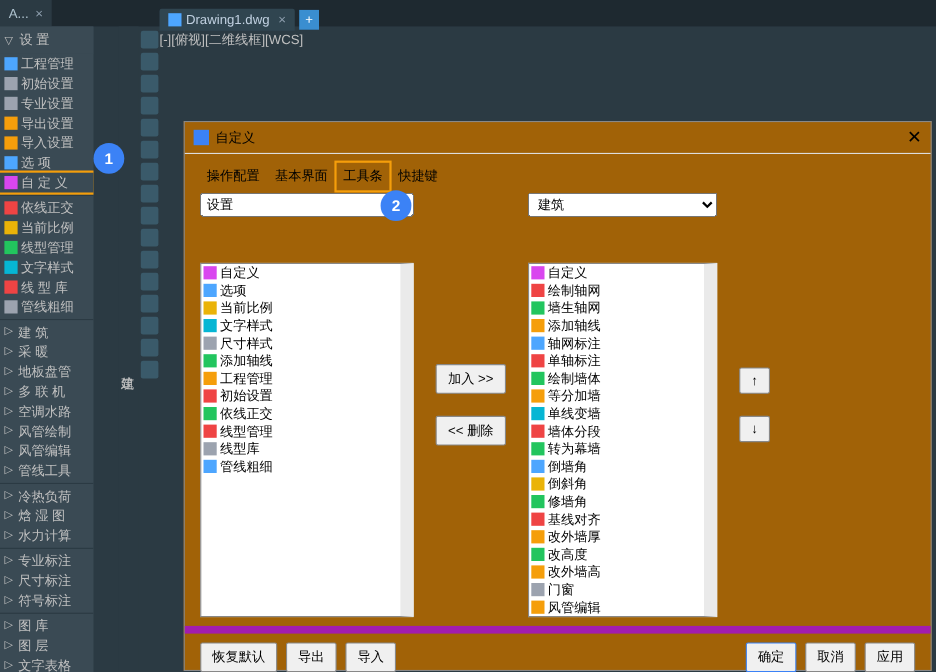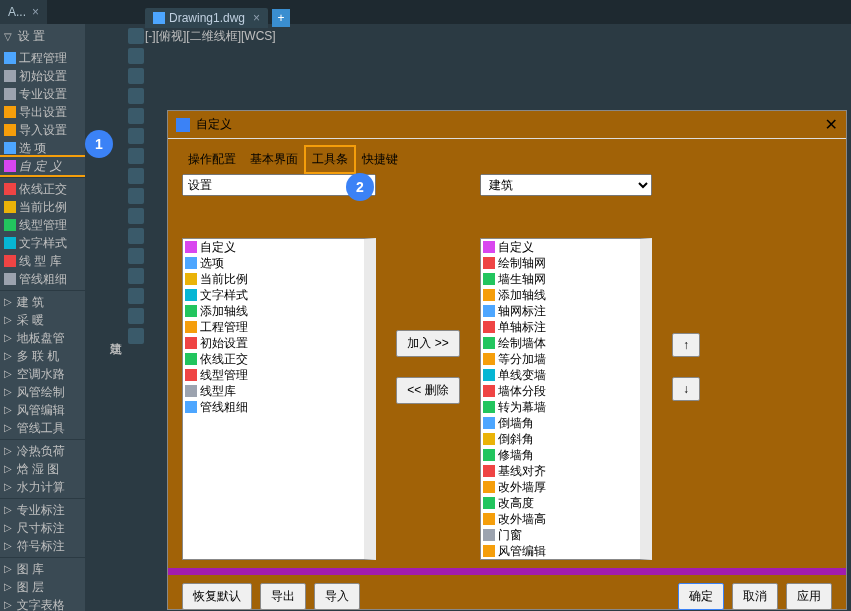--- a/index.html
+++ b/index.html
@@ -14,21 +14,21 @@
   .file-tab .icon { width: 12px; height: 12px; background: #4da6ff; margin-right: 4px; }
   .file-tab .x { margin-left: 8px; color: #90a0b0; }
   .new-file-btn { width: 18px; height: 18px; background: #3a8ed0; display: flex; align-items: center; justify-content: center; color: #fff; }
   
   .status-line { position: absolute; top: 28px; left: 145px; color: #c0c0c0; font-size: 12px; }
   
   .left-panel { position: absolute; top: 24px; left: 0; width: 85px; bottom: 0; background: #3a4a54; color: #c0c0c0; overflow: hidden; }
   .left-panel .setting-header { padding: 4px; background: #3a4a54; display: flex; align-items: center; gap: 6px; }
   .left-panel .setting-header .chev { font-size: 10px; }
   .left-panel .item { display: flex; align-items: center; padding: 1px 4px; gap: 3px; white-space: nowrap; font-size: 12px; line-height: 16px; }
-  .left-panel .item.selected { outline: 2px solid #f59e0b; font-style: italic; }
+  .left-panel .item.selected { outline: 2px solid #f59e0b; }
   .left-panel .icon { width: 12px; height: 12px; flex-shrink: 0; }
   .left-panel hr { border: none; border-top: 1px solid #2b3a43; margin: 2px 0; }
   .left-panel .expand-caret { font-size: 10px; margin-right: 2px; }
   
   .number-circle { position: absolute; width: 28px; height: 28px; background: #3b82f6; border-radius: 50%; color: #fff; display: flex; align-items: center; justify-content: center; font-size: 14px; font-weight: bold; z-index: 30; }
   .circle-1 { top: 130px; left: 85px; }
   .circle-2 { top: 173px; left: 346px; }
   
   .vertical-bar { position: absolute; top: 24px; left: 108px; width: 18px; bottom: 0; background: #2b3a43; color: #c0c0c0; display: flex; flex-direction: column; align-items: center; padding-top: 30px; gap: 120px; writing-mode: vertical-rl; font-size: 12px; }
   .vbar-label { padding: 2px; }
@@ -276,20 +276,24 @@
             </div>
             <div class="li">
               <span class="li-icon ic-yellow"></span>
               <span>当前比例</span>
             </div>
             <div class="li">
               <span class="li-icon ic-cyan"></span>
               <span>文字样式</span>
             </div>
             <div class="li">
+              <span class="li-icon ic-gray"></span>
+              <span>尺寸样式</span>
+            </div>
+            <div class="li">
               <span class="li-icon ic-green"></span>
               <span>添加轴线</span>
             </div>
             <div class="li">
               <span class="li-icon ic-orange"></span>
               <span>工程管理</span>
             </div>
             <div class="li">
               <span class="li-icon ic-red"></span>
               <span>初始设置</span>

